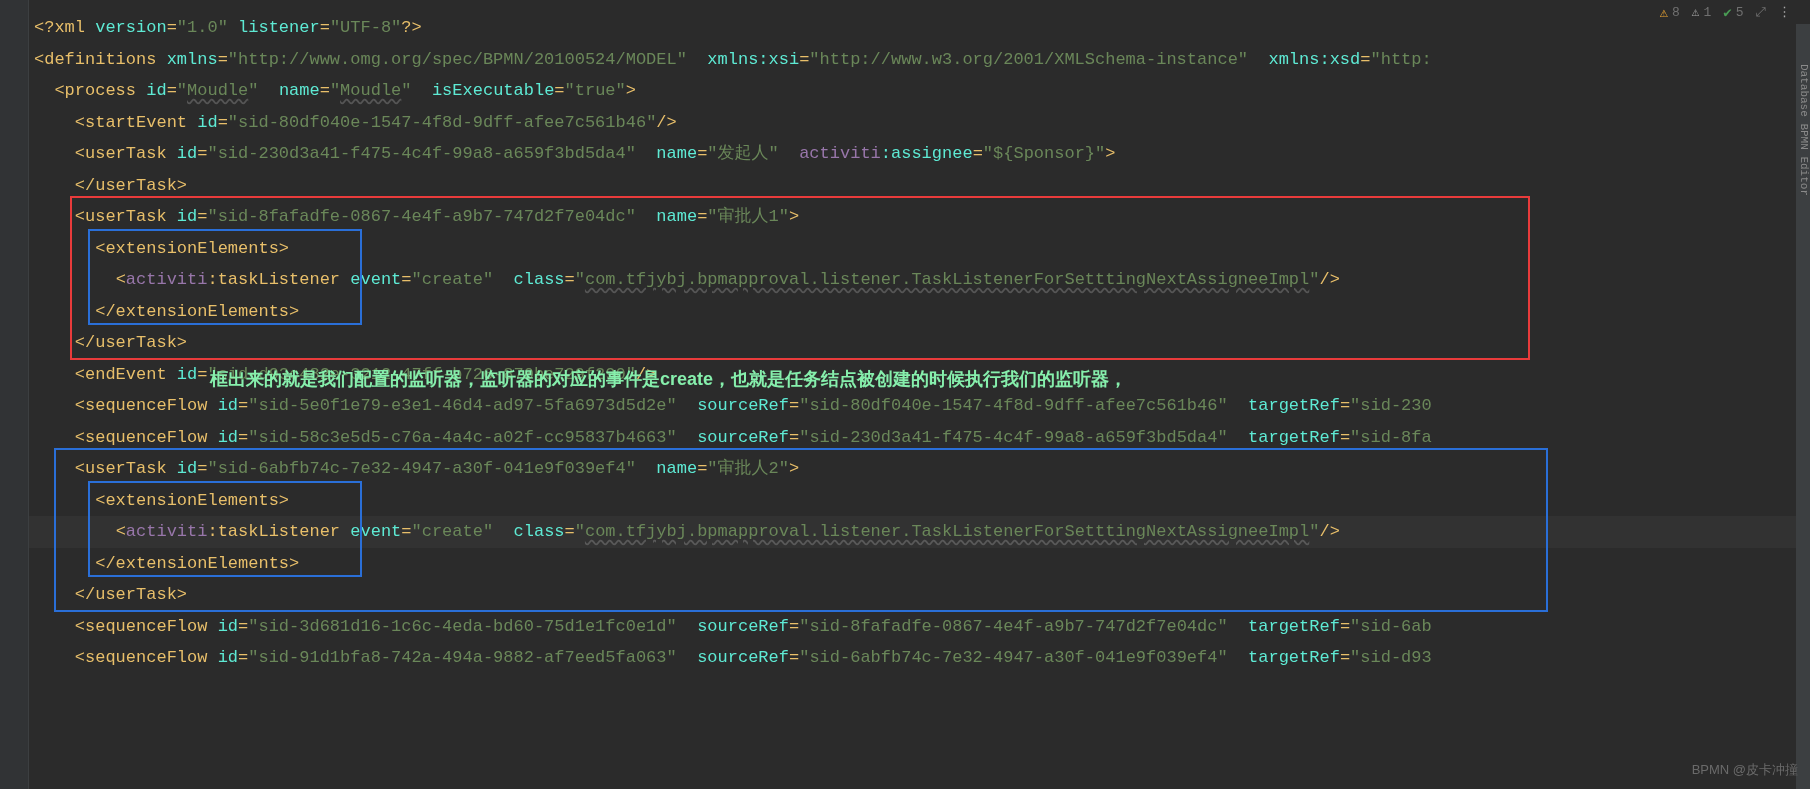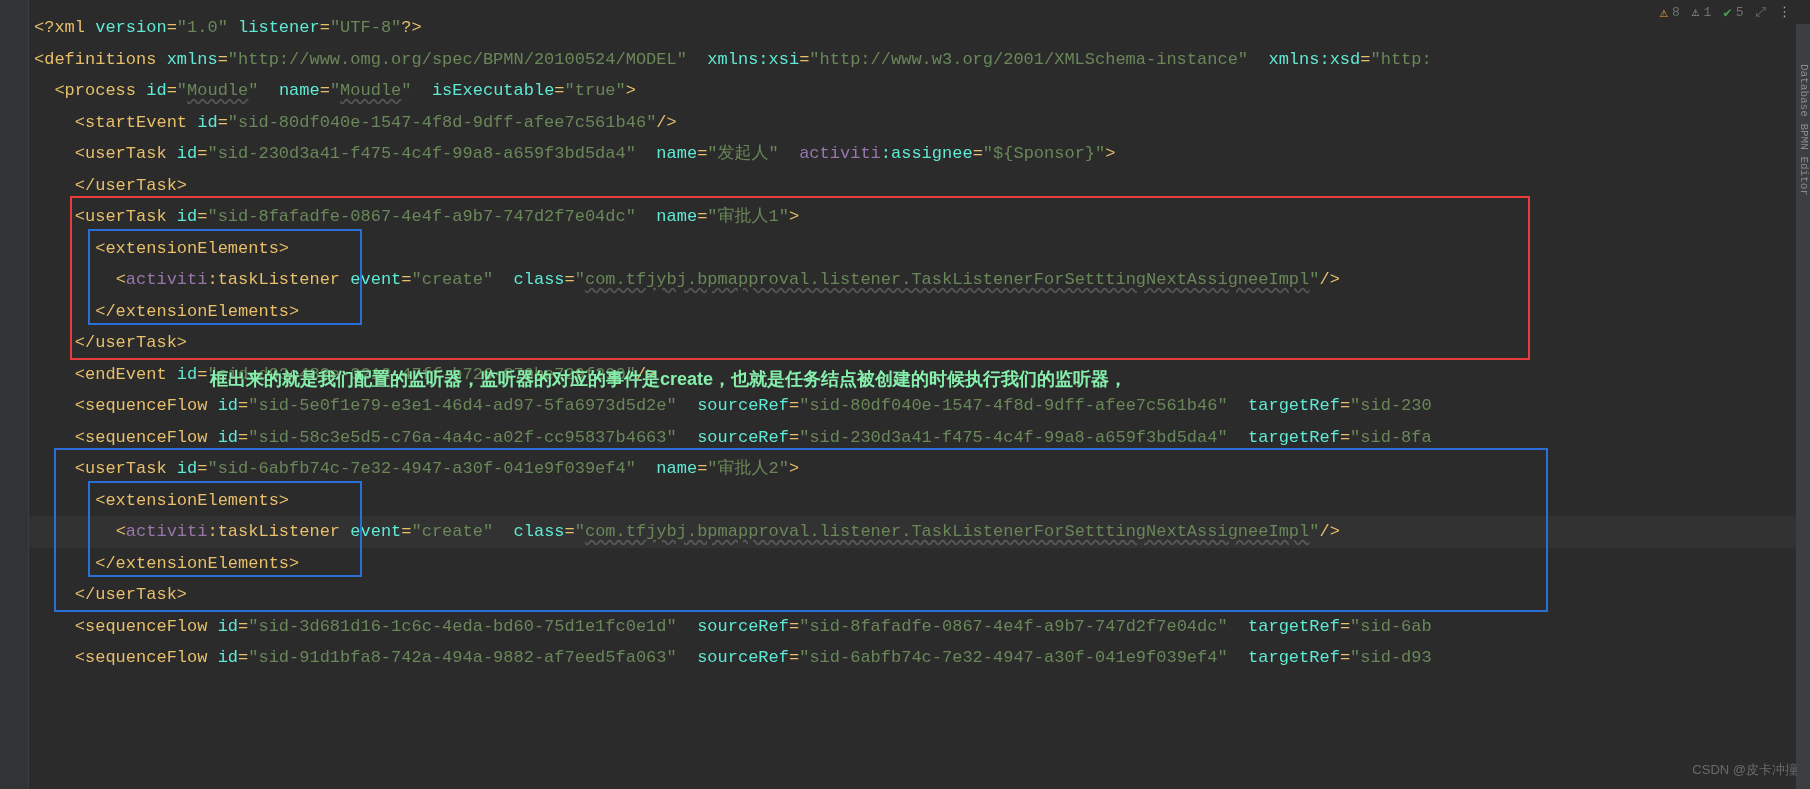--- a/index.html
+++ b/index.html
@@ -158,13 +158,13 @@
 <div class="blue-box" style="left:88px; top:229px; width:270px; height:92px;"></div>
 
 <div class="blue-box" style="left:54px; top:448px; width:1490px; height:160px;"></div>
 
 <div class="blue-box" style="left:88px; top:481px; width:270px; height:92px;"></div>
 
 <div class="annotation" style="left:210px; top:366px; width:1220px;">
   <span>框出来的就是我们配置的监听器，监听器的对应的事件是create，也就是任务结点被创建的时候执行我们的监听器，</span><br>
 </div>
 
-<div class="watermark">CSDN @皮卡冲撞</div>
+<div class="watermark">BPMN @皮卡冲撞</div>
 
 </body></html>

